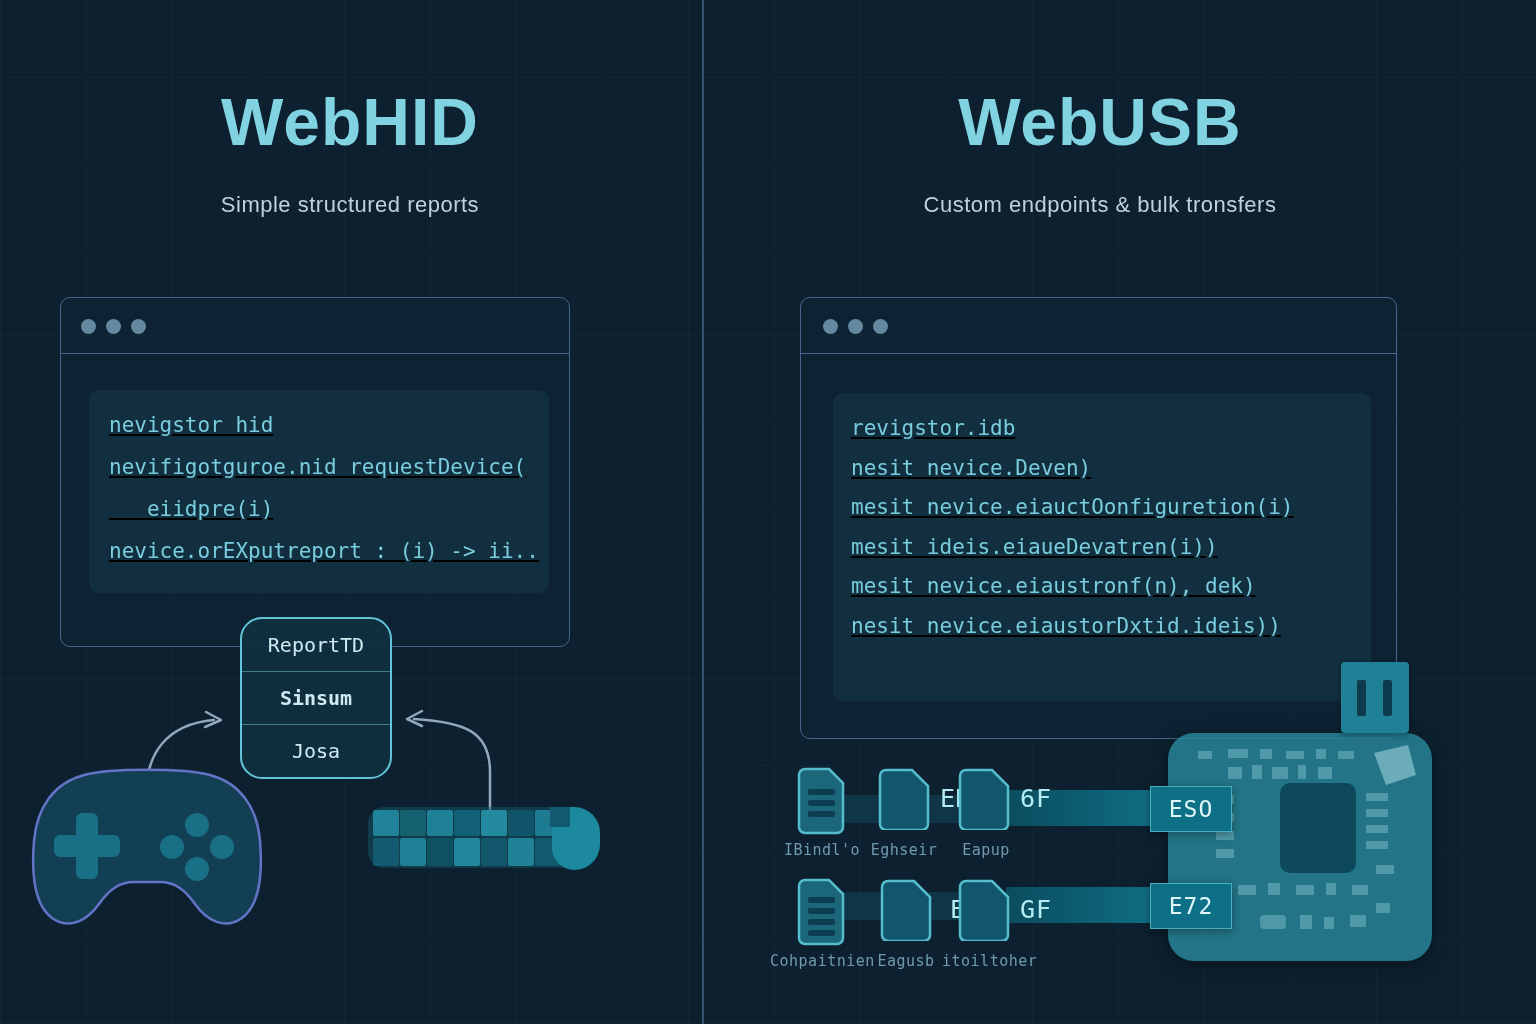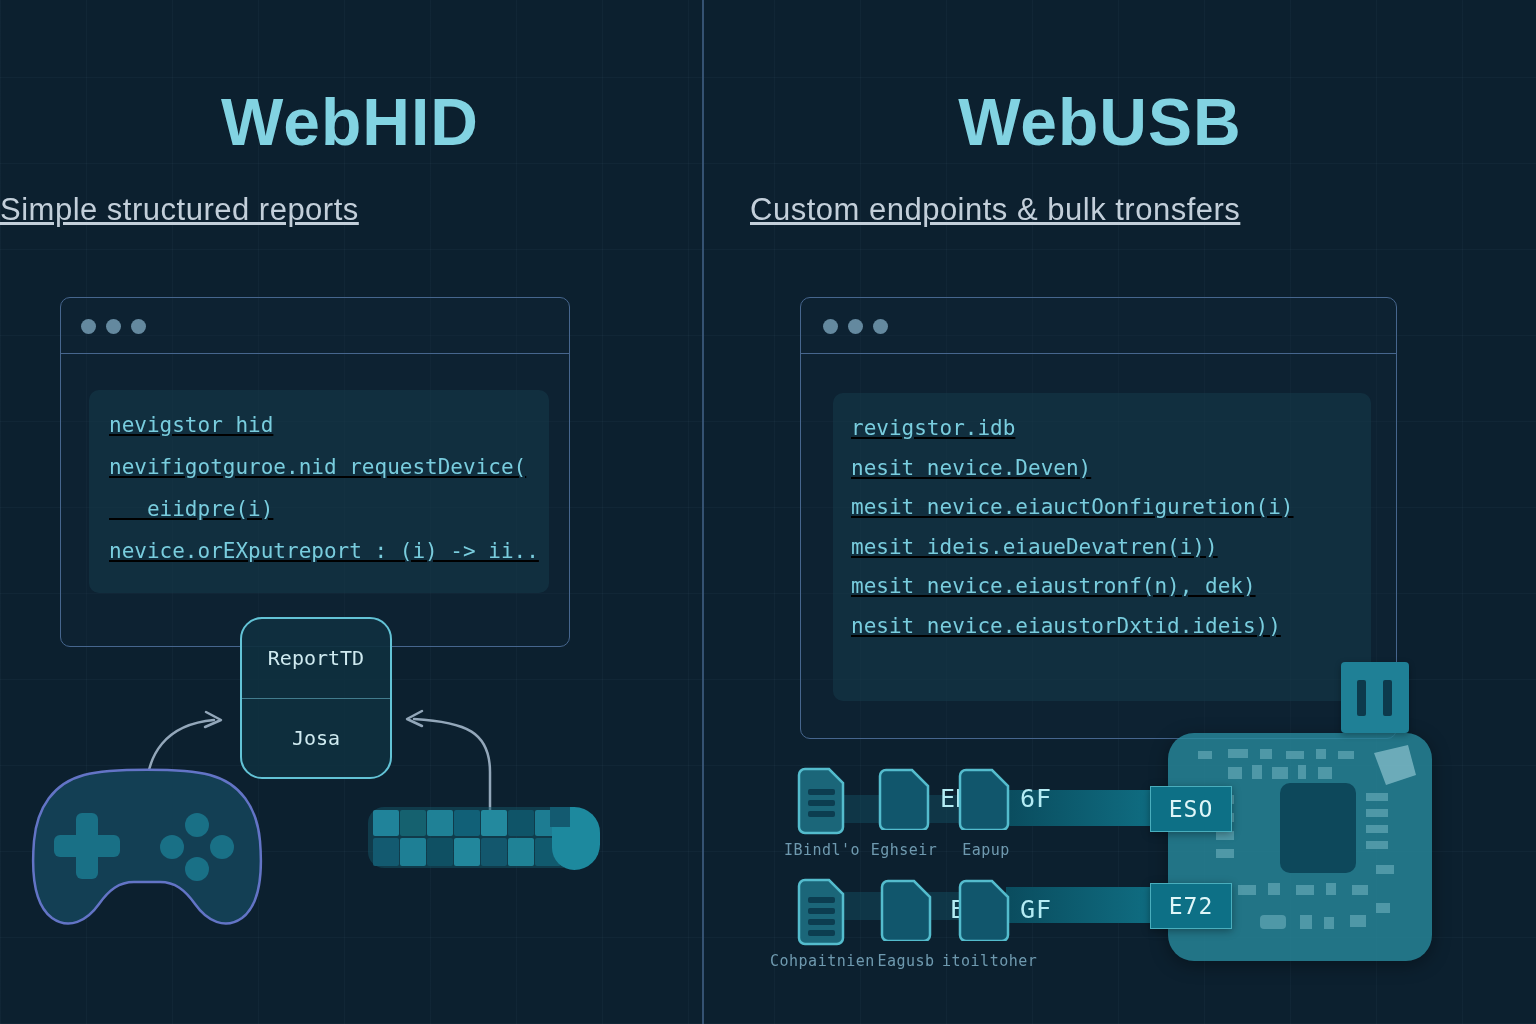--- a/index.html
+++ b/index.html
@@ -7,21 +7,21 @@
     position:relative;width:1536px;height:1024px;overflow:hidden;
     background:
       repeating-linear-gradient(0deg, rgba(130,170,200,0.045) 0 1px, transparent 1px 86px),
       repeating-linear-gradient(90deg, rgba(130,170,200,0.045) 0 1px, transparent 1px 86px),
       #0c202f;
     font-family:"Liberation Sans", sans-serif;
   }
   .abs{position:absolute;}
   .divider{left:702px;top:0;width:2px;height:1024px;background:#3d5c7e;opacity:.85;}
   .title{width:700px;text-align:center;font-size:66px;font-weight:700;color:#82d3e2;letter-spacing:1px;}
-  .subtitle{width:700px;text-align:left;font-size:31px;font-weight:300;color:#c3cfda;letter-spacing:.5px;text-decoration:underline;}
+  .subtitle{width:700px;text-align:center;font-size:22px;font-weight:300;color:#c3cfda;letter-spacing:.5px;}
   .window{border:1.5px solid #46668e;border-radius:10px;background:rgba(17,40,56,0.35);}
   .window .chrome{position:absolute;left:0;top:0;right:0;height:55px;border-bottom:1.5px solid #46668e;}
   .dot{position:absolute;top:21px;width:15px;height:15px;border-radius:50%;background:#64899f;}
   .codebox{position:absolute;background:rgba(22,58,74,0.55);border-radius:10px;text-decoration:underline;}
   .code{font-family:"DejaVu Sans Mono", monospace;color:#79cdde;font-size:21px;white-space:pre;}
   .lcode .code{line-height:42px;}
   .rcode .code{line-height:39.5px;}
   .flowbox{
     left:240px;top:617px;width:148px;height:158px;border:2px solid #63c3d6;border-radius:22px;
     background:rgba(15,48,63,0.92);display:flex;flex-direction:column;z-index:5;
@@ -73,20 +73,21 @@
     <div class="codebox lcode" style="left:28px;top:92px;width:460px;height:203px;padding:14px 20px;box-sizing:border-box;">
       <div class="code">nevigstor hid</div>
       <div class="code">nevifigotguroe.nid requestDevice(</div>
       <div class="code">   eiidpre(i)</div>
       <div class="code">nevice.orEXputreport : (i) -&gt; ii..</div>
     </div>
   </div>
 
   <div class="abs flowbox">
     <div class="flowrow">ReportTD</div>
+    <div class="flowrow" style="font-weight:700;">Sinsum</div>
     <div class="flowrow">Josa</div>
   </div>
 
   <svg class="abs" style="left:0;top:0;" width="1536" height="1024">
     <path d="M146,802 C144,752 168,724 214,720" fill="none" stroke="#93a7ba" stroke-width="2.5" stroke-linecap="round"></path>
     <path d="M206,712 L221,720 L205,727" fill="none" stroke="#93a7ba" stroke-width="2.5" stroke-linecap="round" stroke-linejoin="round"></path>
     <path d="M490,830 L490,772 C490,732 466,722 414,719" fill="none" stroke="#93a7ba" stroke-width="2.5" stroke-linecap="round"></path>
     <path d="M422,711 L407,719 L422,726" fill="none" stroke="#93a7ba" stroke-width="2.5" stroke-linecap="round" stroke-linejoin="round"></path>
   </svg>
 

